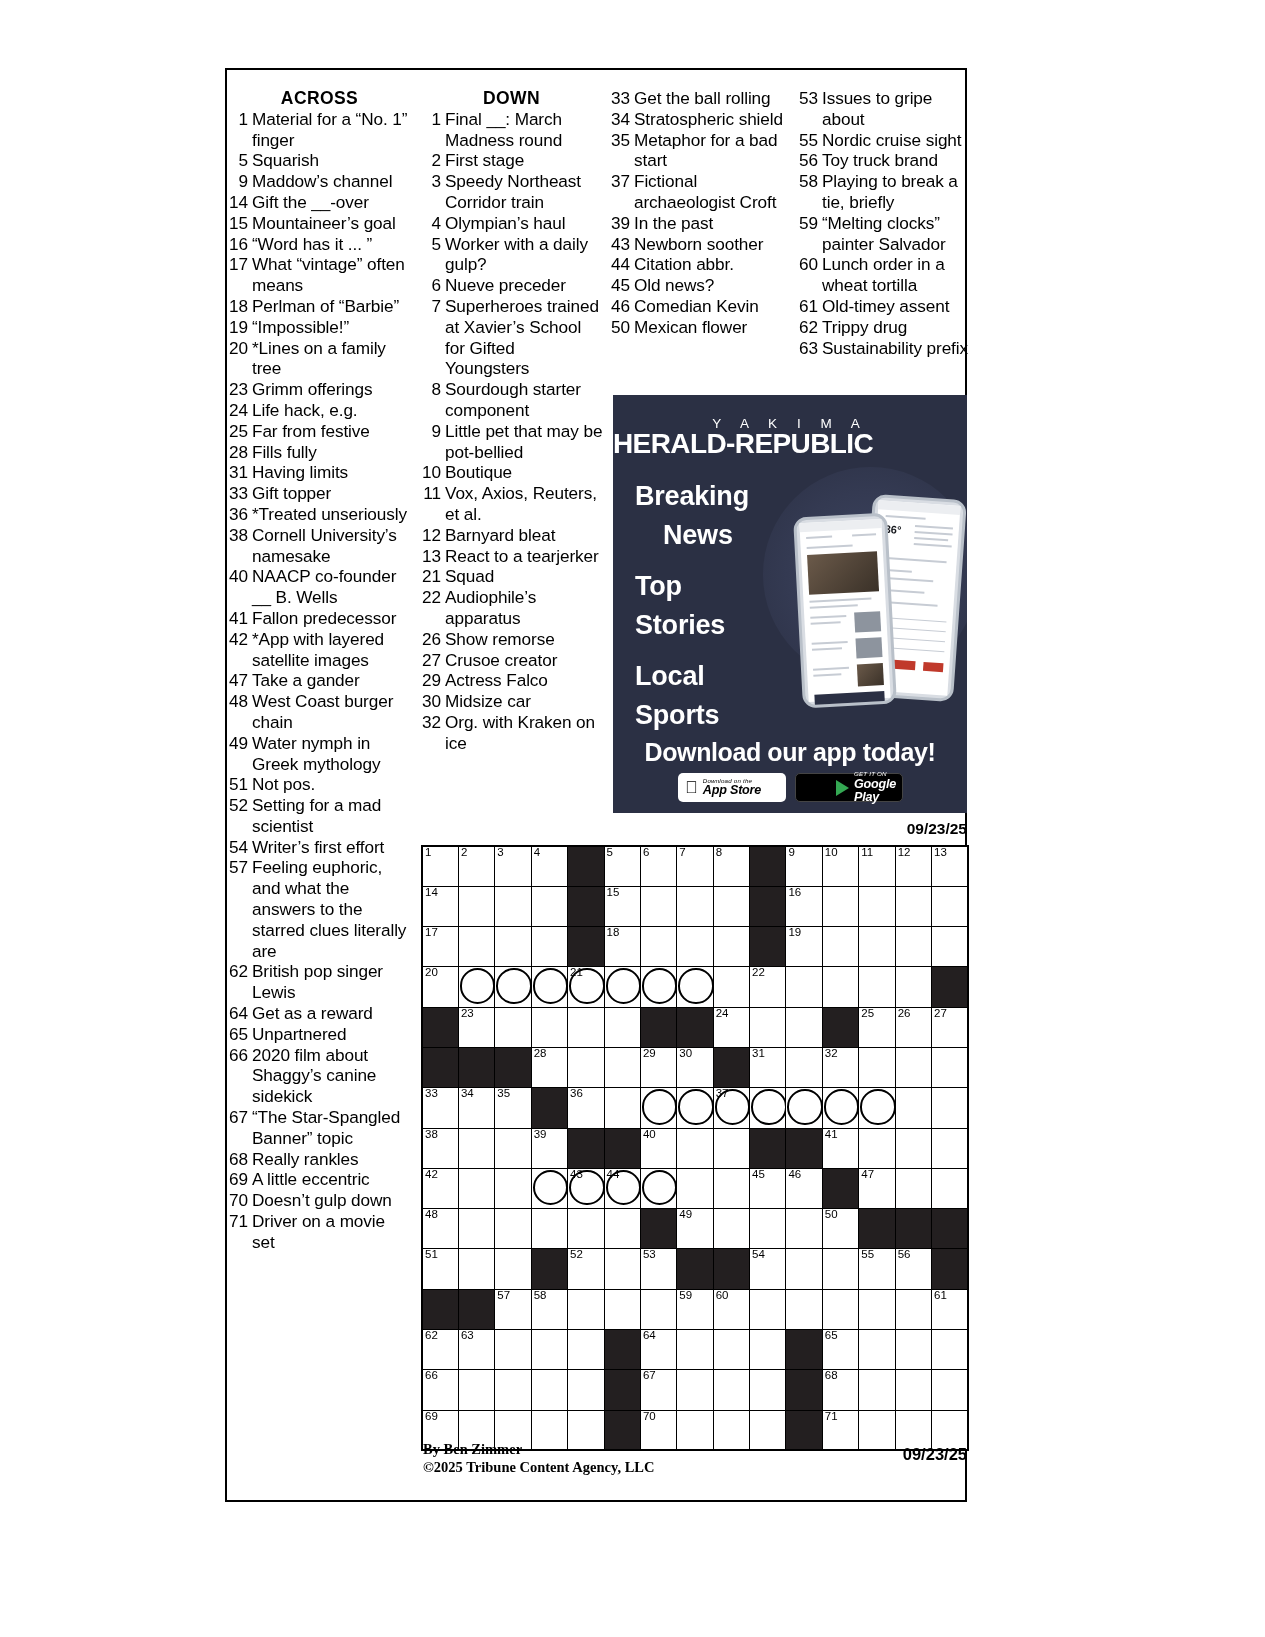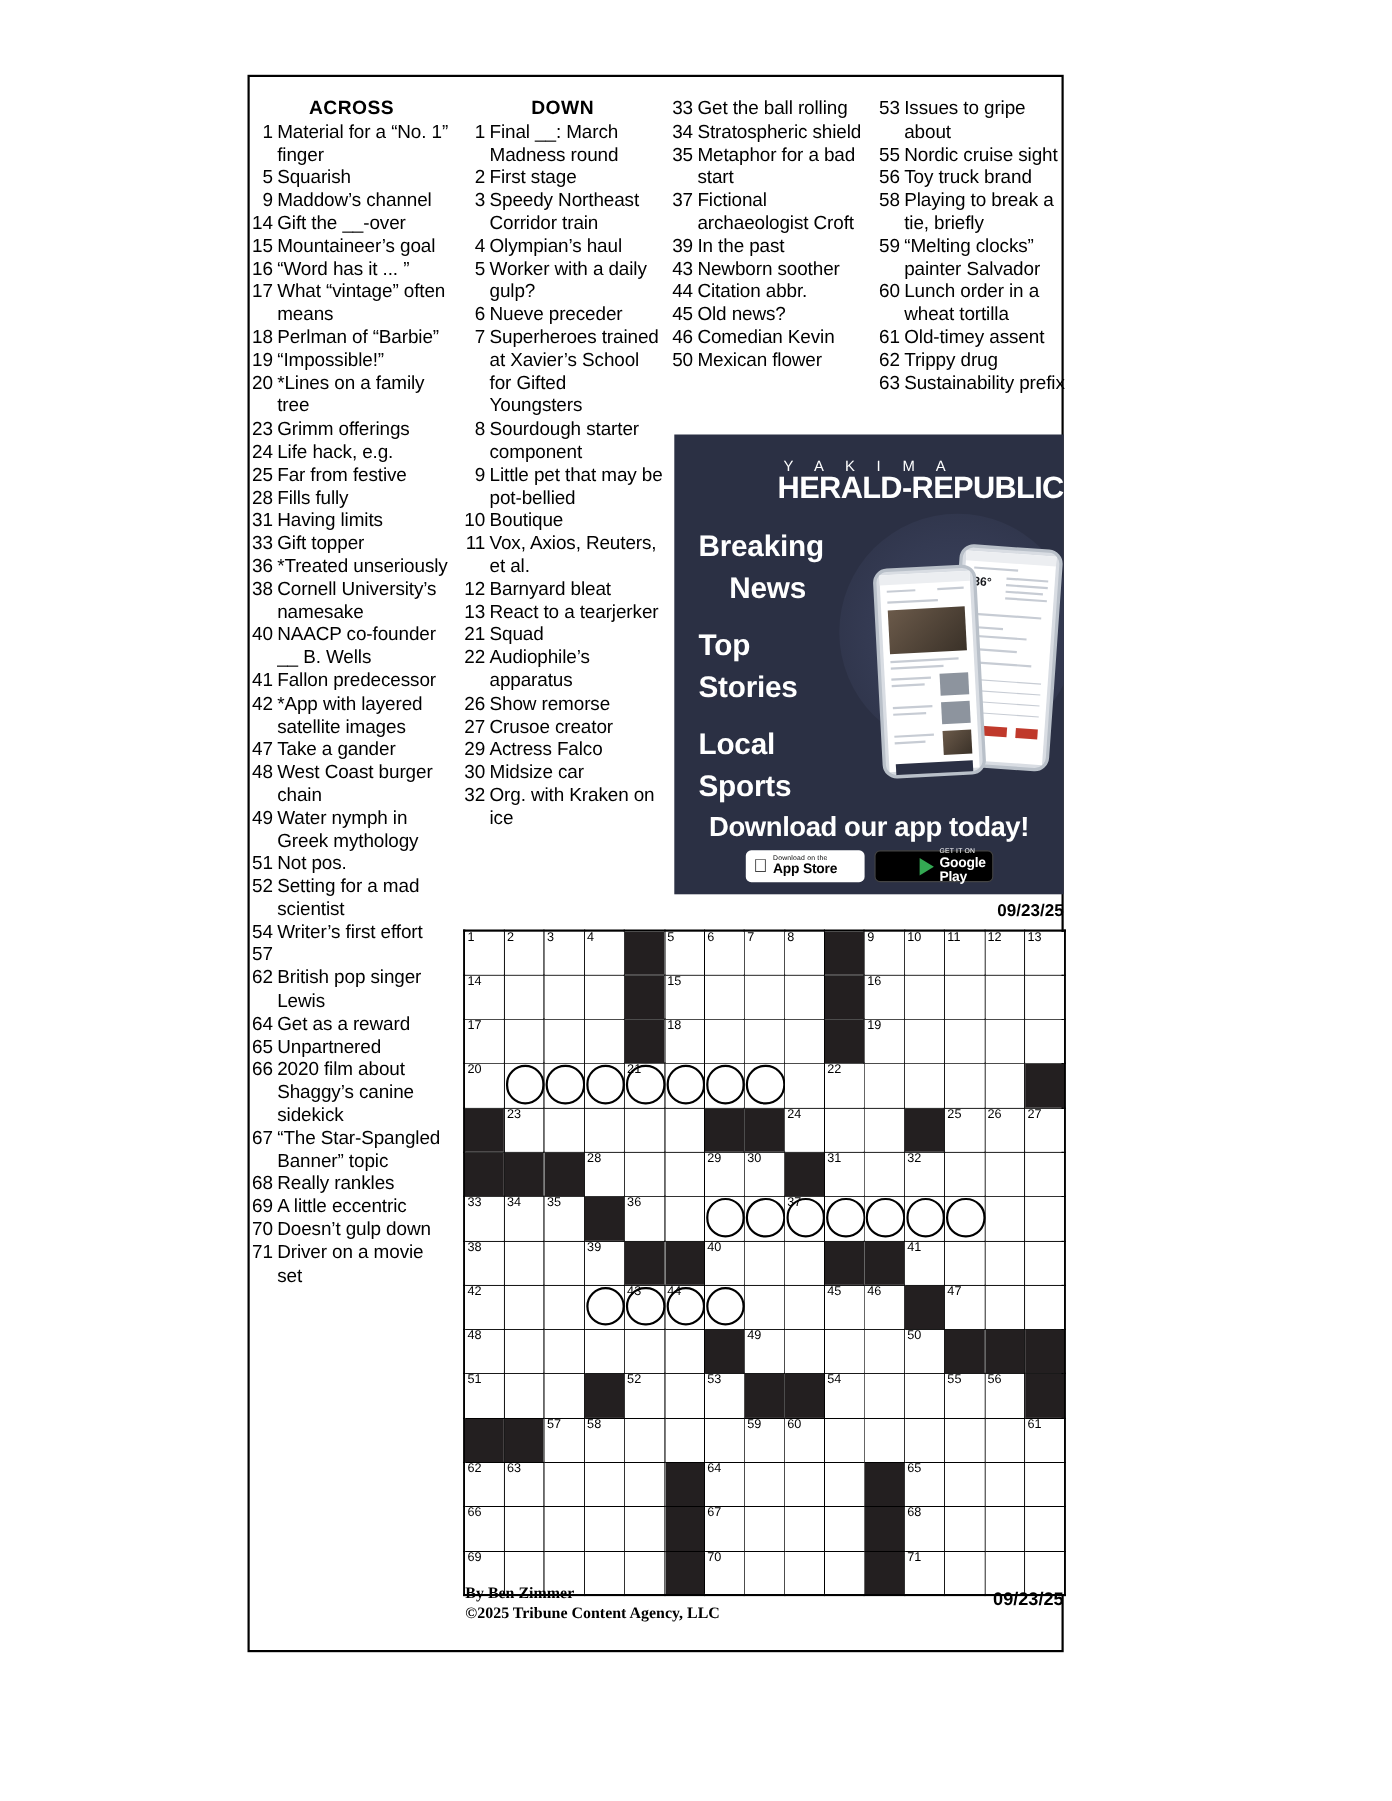--- a/index.html
+++ b/index.html
@@ -81,21 +81,21 @@
     left: 0; right: 0; top: 21px;
     text-align: center;
     color: #fff;
     font-size: 13.5px;
     letter-spacing: 8px;
     font-weight: 500;
   }
   #ad-masthead {
     position: absolute;
     left: 0; right: 0; top: 33px;
-    text-align: right;
+    text-align: left;
     color: #fff;
     font-size: 28px;
     font-weight: bold;
     letter-spacing: -0.6px;
   }
   .ad-feature {
     position: absolute;
     left: 22px;
     color: #fff;
     font-size: 27px;
@@ -162,21 +162,21 @@
     top: 378px;
     height: 29px;
     border-radius: 5px;
     display: flex;
     align-items: center;
     padding: 0 7px;
     box-sizing: border-box;
   }
   #badge-apple { left: 65px; width: 108px; background: #ffffff; color: #000; }
   #badge-google { left: 182px; width: 108px; background: #000000; color: #fff; border: 1px solid #444; padding-left: 40px; }
-  .badge .bg-txt { line-height: 1.05; margin-left: 5px; }
+  .badge .bg-txt { line-height: 1.05; margin-left: 5px; font-style: italic; }
   .badge .bg-small { font-size: 6.2px; display:block; letter-spacing: 0.2px; }
   .badge .bg-big { font-size: 12.6px; display:block; font-weight: bold; letter-spacing:-0.2px; }
 
   
   #date-top {
     position: absolute;
     right: 2px;
     top: 750px;
     font-size: 15.5px;
     font-weight: bold;
@@ -348,20 +348,21 @@
           <div class="clue">
             <span class="num">52</span>
             <span class="txt">Setting for a mad scientist</span>
           </div>
           <div class="clue">
             <span class="num">54</span>
             <span class="txt">Writer’s first effort</span>
           </div>
           <div class="clue">
             <span class="num">57</span>
+            <span class="txt">Feeling euphoric, and what the answers to the starred clues literally are</span>
           </div>
           <div class="clue">
             <span class="num">62</span>
             <span class="txt">British pop singer Lewis</span>
           </div>
           <div class="clue">
             <span class="num">64</span>
             <span class="txt">Get as a reward</span>
           </div>
           <div class="clue">

